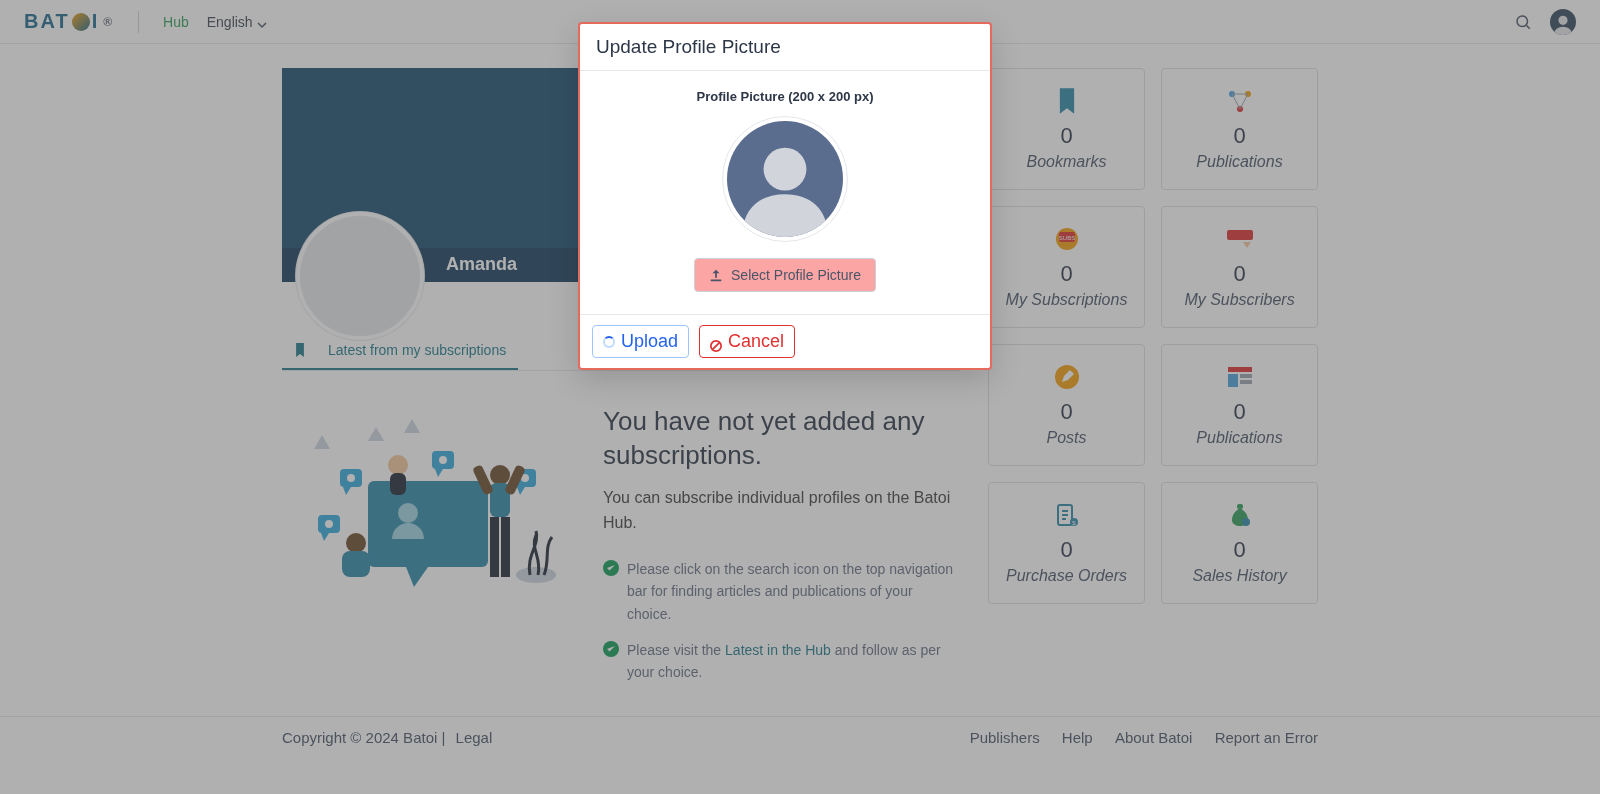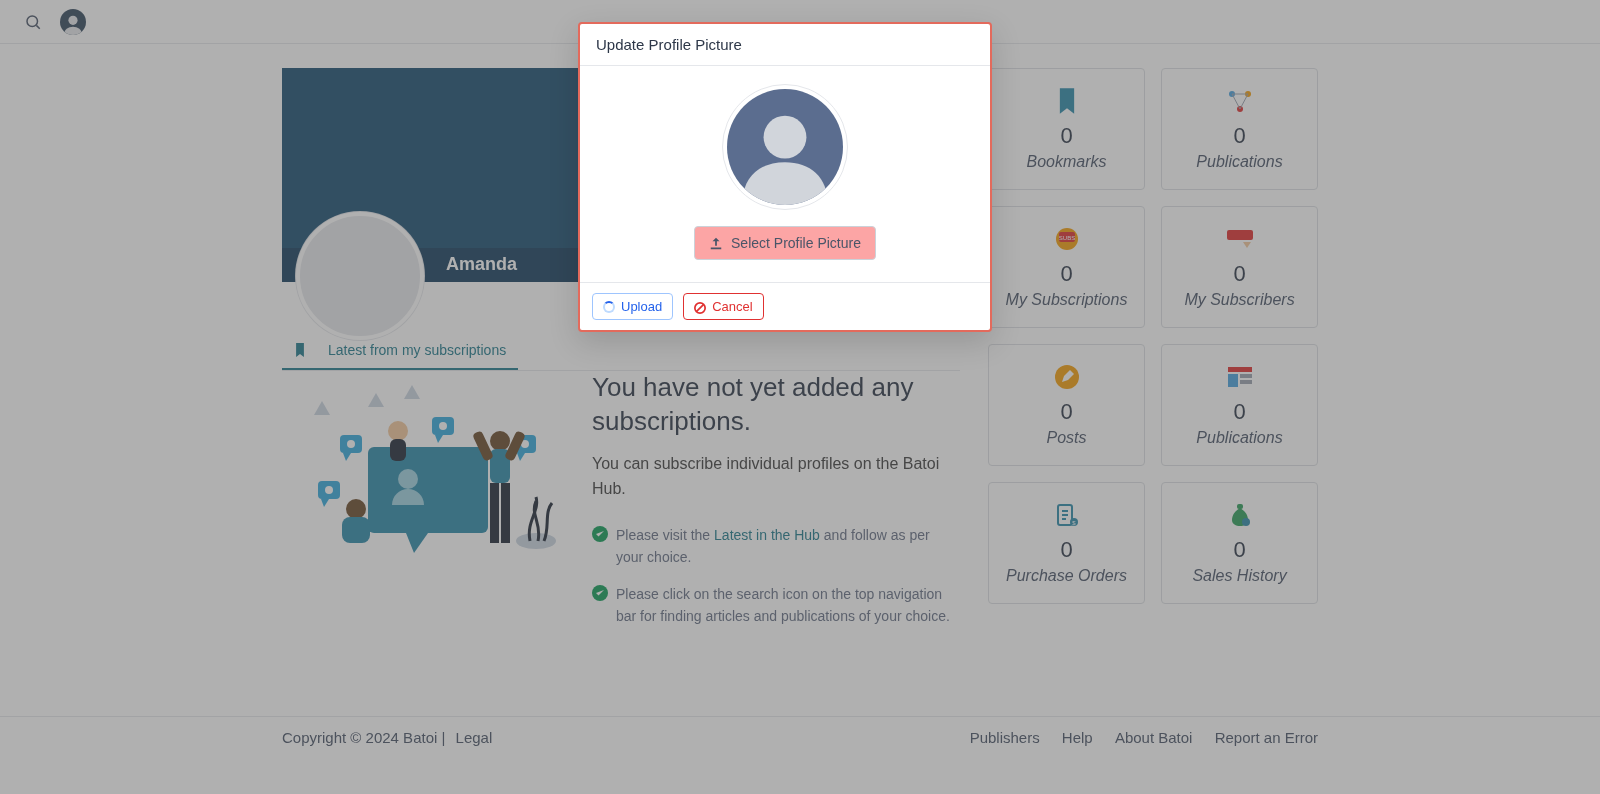--- a/index.html
+++ b/index.html
@@ -45,21 +45,21 @@
   .banner-strip{position:absolute;left:0;right:0;top:180px;height:34px;background:var(--blue-dark);}
   .banner-name{position:absolute;left:164px;top:186px;color:#fff;font-size:18px;font-weight:600;}
   .avatar-big{position:absolute;left:14px;top:144px;width:128px;height:128px;border-radius:50%;background:#e5e7eb;border:4px solid #fff;box-shadow:0 0 0 1px #e5e7eb;}
 
   
   .tabs{margin-top:60px;border-bottom:1px solid var(--border);display:flex;}
   .tab{display:flex;align-items:center;gap:22px;padding:0 12px 10px;font-size:14px;color:var(--link);border-bottom:2px solid var(--link);cursor:pointer;}
   .tab svg{width:12px;height:14px;fill:var(--link);}
 
   
-  .empty{display:flex;gap:30px;}
+  .empty{display:flex;gap:41px;margin-top:34px;}
   .illus{width:280px;height:200px;flex-shrink:0;}
   .empty-text h2{margin:0 0 12px;font-size:26px;font-weight:500;color:#2d3748;line-height:1.3;}
   .empty-text .sub{color:#404040;font-size:16px;line-height:1.6;margin-bottom:22px;}
   .tip{display:flex;align-items:flex-start;gap:8px;color:#667085;font-size:14px;line-height:1.6;margin-bottom:14px;}
   .tip .chk{width:16px;height:16px;border-radius:50%;background:var(--green);flex-shrink:0;display:flex;align-items:center;justify-content:center;margin-top:2px;}
   .tip .chk svg{width:10px;height:10px;fill:#fff;}
   .tip a{color:var(--link);text-decoration:none;}
 
   
   .card{border:1px solid var(--panel-border);border-radius:4px;height:122px;display:flex;flex-direction:column;align-items:center;justify-content:center;gap:4px;}
@@ -71,40 +71,58 @@
   .footer{position:absolute;left:0;right:0;bottom:36px;border-top:1px solid var(--border);}
   .footer-inner{width:1036px;margin:0 auto;display:flex;justify-content:space-between;padding:12px 0;font-size:15px;color:#4a5568;}
   .footer a{color:#4a5568;text-decoration:none;margin-left:18px;}
   .footer .left a{margin:0 6px;}
 
   
   .mask{position:absolute;inset:0;background:rgba(80,80,80,.45);z-index:10;}
 
   
   .modal{position:absolute;z-index:20;left:578px;top:22px;width:414px;background:#fff;border:2px solid #e36a5c;border-radius:4px;box-shadow:0 10px 30px rgba(0,0,0,.15);}
-  .modal-head{padding:12px 16px;border-bottom:1px solid var(--border);font-size:15px;color:#2d3748;}
+  .modal-head{padding:12px 16px;border-bottom:1px solid var(--border);font-size:19px;color:#2d3748;}
   .modal-body{padding:18px 16px 22px;text-align:center;}
   .modal-body .pp-label{font-weight:600;font-size:13px;color:#2d3748;margin-bottom:12px;}
   .pp-wrap{width:126px;height:126px;border-radius:50%;border:1px solid #e5e7eb;margin:0 auto 16px;padding:4px;background:#fff;}
   .pp{width:100%;height:100%;border-radius:50%;background:#5b6d8f;display:flex;align-items:flex-end;justify-content:center;overflow:hidden;}
   .pp svg{width:90px;height:100px;fill:#d1d5db;}
   .select-btn{display:inline-flex;align-items:center;gap:8px;border:1px solid #cbd2d9;border-radius:4px;padding:8px 14px;font-size:14px;color:#4a5568;background:#fca5a5;cursor:pointer;}
   .select-btn svg{width:14px;height:14px;fill:#4a5568;}
   .modal-foot{border-top:1px solid var(--border);padding:10px 12px;display:flex;gap:10px;}
-  .btn{display:inline-flex;align-items:center;gap:6px;border-radius:4px;padding:5px 10px;font-size:13px;cursor:pointer;background:#fff;}
+  .btn{display:inline-flex;align-items:center;gap:6px;border-radius:4px;padding:5px 10px;font-size:18px;cursor:pointer;background:#fff;}
   .btn-upload{border:1px solid #9ec5fe;color:#2563eb;}
   .btn-upload .spin{width:12px;height:12px;border:2px solid #bfdbfe;border-top-color:#2563eb;border-radius:50%;display:inline-block;}
   .btn-cancel{border:1px solid var(--red);color:var(--red);align-items:flex-end;}
   .btn-cancel svg{width:12px;height:12px;stroke:var(--red);fill:none;stroke-width:2;}
 
 </style>
 </head>
 <body>
 
 <div class="nav">
+  <div class="nav-left">
+    <span class="logo">
+      <span>BAT</span>
+        <span class="o"></span>
+        <span>I</span>
+        <span class="logo-reg">®</span>
+    </span>
+    <span class="vdiv"></span>
+    <span class="hub">Hub</span>
+    <span class="lang">
+      <span>English</span>
+      <span class="chev">
+        <svg viewBox="0 0 10 10">
+            <path d="M1 3l4 4 4-4" fill="none" stroke="#4a5568" stroke-width="1.5"></path>
+          </svg>
+      </span>
+    </span>
+  </div>
   <div class="nav-right">
     <span class="icon-btn">
       <svg width="18" height="18" viewBox="0 0 24 24" fill="none" stroke="#4a5568" stroke-width="2">
           <circle cx="11" cy="11" r="7"></circle>
           <line x1="21" y1="21" x2="16.5" y2="16.5"></line>
         </svg>
     </span>
     <span class="avatar-small">
       <svg viewBox="0 0 24 24">
           <circle cx="12" cy="8" r="5"></circle>
@@ -172,31 +190,31 @@
       </div>
       <div class="empty-text">
         <h2>You have not yet added any subscriptions.</h2>
         <div class="sub">You can subscribe individual profiles on the Batoi Hub.</div>
         <div class="tip">
           <span class="chk">
               <svg viewBox="0 0 10 10">
                 <path d="M1 5l2.5 2.5L9 2"></path>
               </svg>
             </span>
-          <span>
-            <span>Please visit the </span><a href="#">Latest in the Hub</a><span> and follow as per your choice.</span>
-          </span>
+          <span>Please click on the search icon on the top navigation bar for finding articles and publications of your choice.</span>
         </div>
         <div class="tip">
           <span class="chk">
               <svg viewBox="0 0 10 10">
                 <path d="M1 5l2.5 2.5L9 2"></path>
               </svg>
             </span>
-          <span>Please click on the search icon on the top navigation bar for finding articles and publications of your choice.</span>
+          <span>
+            <span>Please visit the </span><a href="#">Latest in the Hub</a><span> and follow as per your choice.</span>
+          </span>
         </div>
       </div>
     </div>
   </div>
 
   <div class="side">
     <div class="card">
       <div class="cicon">
           <svg width="20" height="26" viewBox="0 0 14 18">
             <path d="M2 0h10v18l-5-4-5 4z" fill="#2d8aaa"></path>
@@ -300,20 +318,21 @@
       <a href="#">Report an Error</a>
     </div>
   </div>
 </div>
 
 <div class="mask"></div>
 
 <div class="modal">
   <div class="modal-head">Update Profile Picture</div>
   <div class="modal-body">
+    <div class="pp-label">Profile Picture (200 x 200 px)</div>
     <div class="pp-wrap">
       <div class="pp">
         <svg viewBox="0 0 24 28">
             <circle cx="12" cy="9" r="6"></circle>
             <path d="M0 28c0-8 5-12 12-12s12 4 12 12z"></path>
           </svg>
       </div>
     </div>
     <button class="select-btn">
       <svg viewBox="0 0 16 16">

